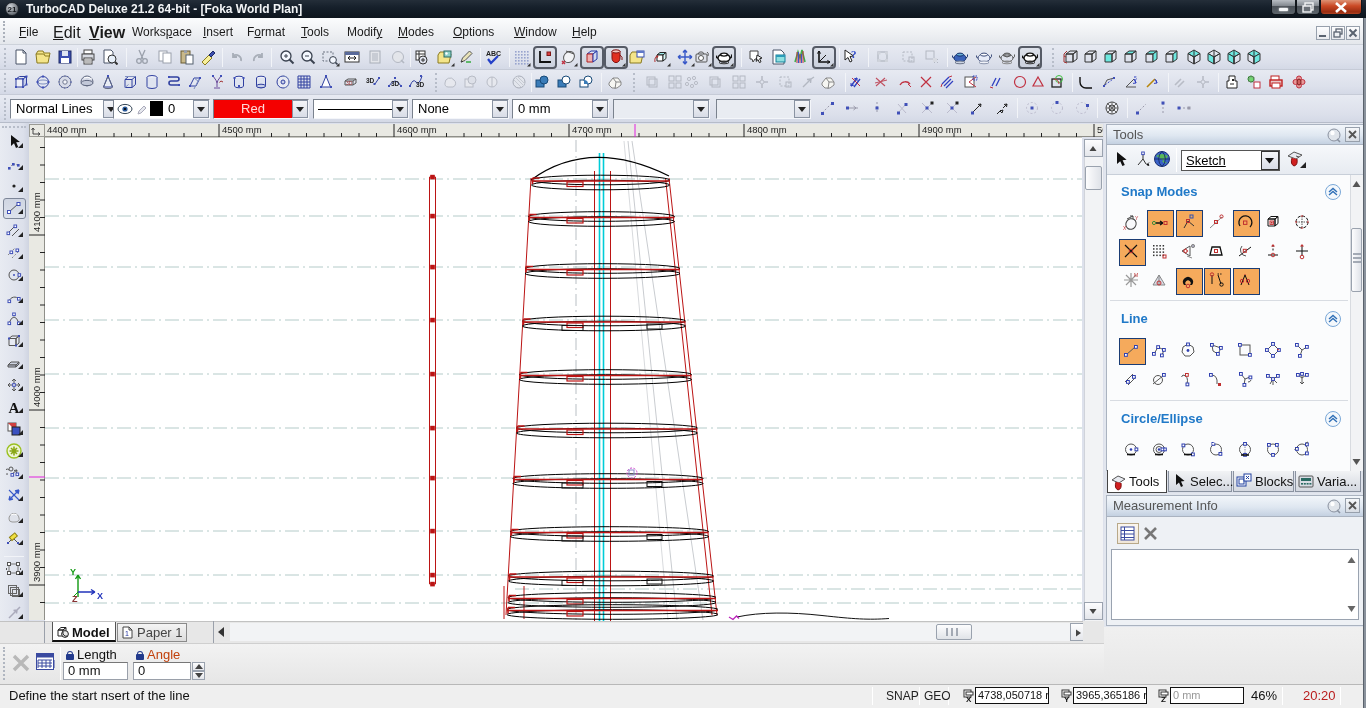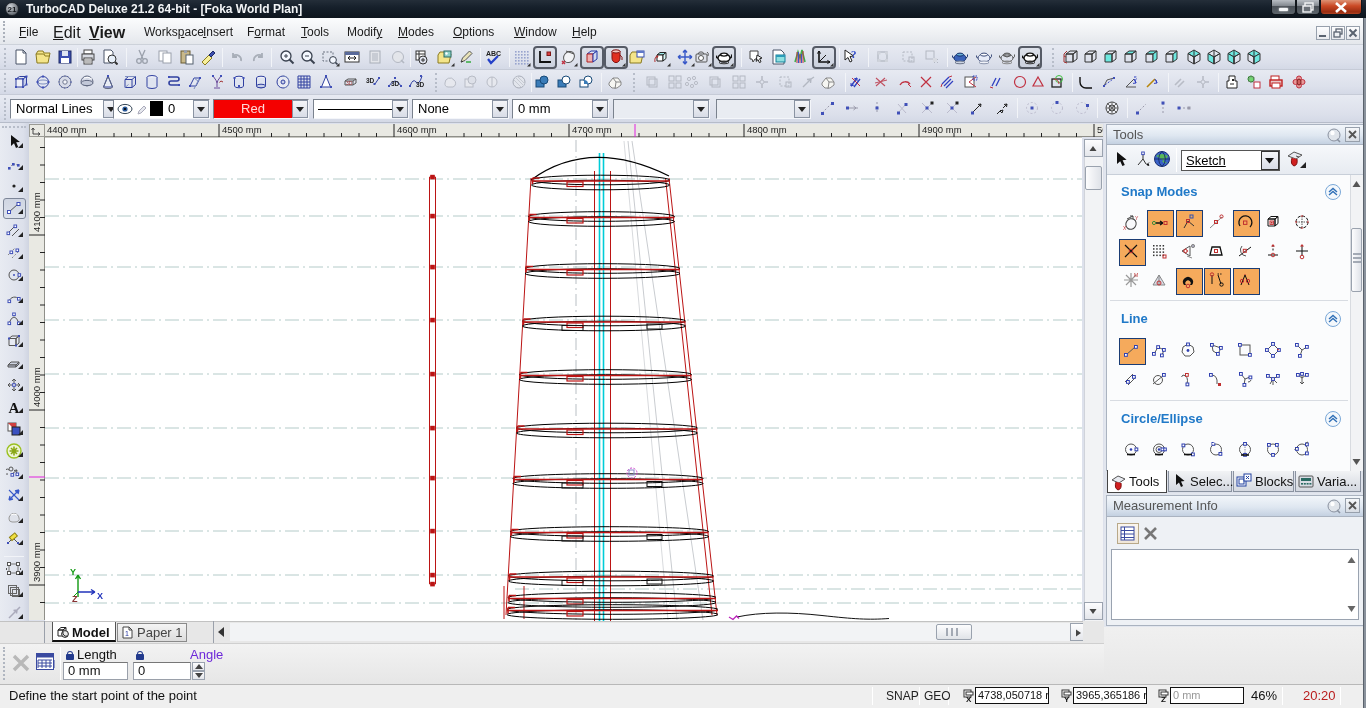--- a/index.html
+++ b/index.html
@@ -18,21 +18,21 @@
   </svg>
 <div class="" style="left:1320px;top:0px;width:42px;height:15px;background:linear-gradient(#dd9274,#cb4a26 42%,#9a2c10 85%,#b04423);border:1px solid #11161c;border-top:none;border-radius:0 0 4px 4px;"></div>
 <svg style="position:absolute;left:1334px;top:2px;" width="14" height="12">
     <path d="M2 1 L12 10 M12 1 L2 10" stroke="#fff" stroke-width="2.6"></path>
   </svg>
 <div class="" style="left:0px;top:18px;width:1366px;height:27px;background:linear-gradient(#fbfcfd,#eef0f3 60%,#e4e7ec);border-bottom:1px solid #cdd2da;"></div>
 <div class="" style="left:3px;top:21px;width:3px;height:21px;border-left:2px dotted #aab0ba;"></div>
 <div class="t" style="left:19px;top:25px;width:42px;height:16px;color:#1a1a1a;font-size:12px;line-height:15px;"><u>F</u>ile</div>
 <div class="t" style="left:53px;top:25px;width:42px;height:16px;color:#1a1a1a;font-size:16px;line-height:15px;"><u>E</u>dit</div>
 <div class="t" style="left:89px;top:25px;width:42px;height:16px;color:#1a1a1a;font-size:16px;line-height:15px;font-weight:bold;"><u>V</u>iew</div>
-<div class="t" style="left:144px;top:25px;width:82px;height:16px;color:#1a1a1a;font-size:12px;line-height:15px;">Works<u>p</u>ace</div>
+<div class="t" style="left:132px;top:25px;width:82px;height:16px;color:#1a1a1a;font-size:12px;line-height:15px;">Works<u>p</u>ace</div>
 <div class="t" style="left:203px;top:25px;width:58px;height:16px;color:#1a1a1a;font-size:12px;line-height:15px;"><u>I</u>nsert</div>
 <div class="t" style="left:247px;top:25px;width:58px;height:16px;color:#1a1a1a;font-size:12px;line-height:15px;">F<u>o</u>rmat</div>
 <div class="t" style="left:301px;top:25px;width:50px;height:16px;color:#1a1a1a;font-size:12px;line-height:15px;"><u>T</u>ools</div>
 <div class="t" style="left:347px;top:25px;width:58px;height:16px;color:#1a1a1a;font-size:12px;line-height:15px;">Modif<u>y</u></div>
 <div class="t" style="left:398px;top:25px;width:50px;height:16px;color:#1a1a1a;font-size:12px;line-height:15px;"><u>M</u>odes</div>
 <div class="t" style="left:453px;top:25px;width:66px;height:16px;color:#1a1a1a;font-size:12px;line-height:15px;"><u>O</u>ptions</div>
 <div class="t" style="left:514px;top:25px;width:58px;height:16px;color:#1a1a1a;font-size:12px;line-height:15px;"><u>W</u>indow</div>
 <div class="t" style="left:572px;top:25px;width:42px;height:16px;color:#1a1a1a;font-size:12px;line-height:15px;"><u>H</u>elp</div>
 <div class="" style="left:1316px;top:26px;width:14px;height:14px;background:linear-gradient(#fdfdfe,#e8eaee);border:1px solid #97a0ac;"></div>
 <svg style="position:absolute;left:1318px;top:28px;" width="10" height="10">
@@ -1414,32 +1414,32 @@
 <svg style="position:absolute;left:64px;top:649px;" width="12" height="12">
     <path d="M3 5 a3 3 0 1 1 6 0 l-1 0 a2 2 0 1 0 -4 0 z" fill="#223a8c"></path>
     <rect x="2" y="5" width="8" height="6" rx="1" fill="#223a8c"></rect>
   </svg>
 <div class="t" style="left:77px;top:648px;width:50px;height:14px;color:#111;font-size:13px;line-height:14px;">Length</div>
 <div class="t" style="left:63px;top:662px;width:65px;height:18px;background:#fff;border:1px solid #9aa0aa;border-top-color:#777;color:#111;font-size:13px;line-height:16px;padding-left:4px;">0 mm</div>
 <svg style="position:absolute;left:134px;top:649px;" width="12" height="12">
     <path d="M3 5 a3 3 0 1 1 6 0 l-1 0 a2 2 0 1 0 -4 0 z" fill="#223a8c"></path>
     <rect x="2" y="5" width="8" height="6" rx="1" fill="#223a8c"></rect>
   </svg>
-<div class="t" style="left:147px;top:648px;width:42px;height:14px;color:#6d28d9;font-size:13px;line-height:14px;margin-left:43px;">Angle</div>
+<div class="t" style="left:147px;top:648px;width:42px;height:14px;color:#c2410c;font-size:13px;line-height:14px;">Angle</div>
 <div class="t" style="left:133px;top:662px;width:58px;height:18px;background:#fff;border:1px solid #9aa0aa;border-top-color:#777;color:#111;font-size:13px;line-height:16px;padding-left:4px;">0</div>
 <div class="" style="left:192px;top:662px;width:13px;height:9px;background:linear-gradient(#fdfdfe,#e4e6eb);border:1px solid #9aa2ae;"></div>
 <svg style="position:absolute;left:195px;top:664px;" width="8" height="5">
     <path d="M4 0 L8 5 H0 z" fill="#444"></path>
   </svg>
 <div class="" style="left:192px;top:671px;width:13px;height:9px;background:linear-gradient(#fdfdfe,#e4e6eb);border:1px solid #9aa2ae;"></div>
 <svg style="position:absolute;left:195px;top:673px;" width="8" height="5">
     <path d="M0 0 H8 L4 5 z" fill="#444"></path>
   </svg>
 <div class="" style="left:0px;top:684px;width:1366px;height:24px;background:#efefef;border-top:1px solid #b8b8b8;"></div>
-<div class="t" style="left:9px;top:688px;width:400px;height:16px;color:#111;font-size:13px;line-height:16px;">Define the start point of the point</div>
+<div class="t" style="left:9px;top:688px;width:400px;height:16px;color:#111;font-size:13px;line-height:16px;">Define the start nsert of the line</div>
 <div class="" style="left:872px;top:687px;width:1px;height:18px;background:#c6c6c6;border-right:1px solid #fff;"></div>
 <div class="" style="left:919px;top:687px;width:1px;height:18px;background:#c6c6c6;border-right:1px solid #fff;"></div>
 <div class="" style="left:948px;top:687px;width:1px;height:18px;background:#c6c6c6;border-right:1px solid #fff;"></div>
 <div class="" style="left:1243px;top:687px;width:1px;height:18px;background:#c6c6c6;border-right:1px solid #fff;"></div>
 <div class="" style="left:1282px;top:687px;width:1px;height:18px;background:#c6c6c6;border-right:1px solid #fff;"></div>
 <div class="" style="left:1340px;top:687px;width:1px;height:18px;background:#c6c6c6;border-right:1px solid #fff;"></div>
 <div class="t" style="left:886px;top:688px;width:34px;height:16px;color:#222;font-size:12px;line-height:16px;">SNAP</div>
 <div class="t" style="left:924px;top:688px;width:30px;height:16px;color:#222;font-size:12px;line-height:16px;">GEO</div>
 <svg style="position:absolute;left:963px;top:689px;" width="12" height="13">
     <rect x="1" y="1" width="7" height="7" fill="#fff" stroke="#333"></rect>

